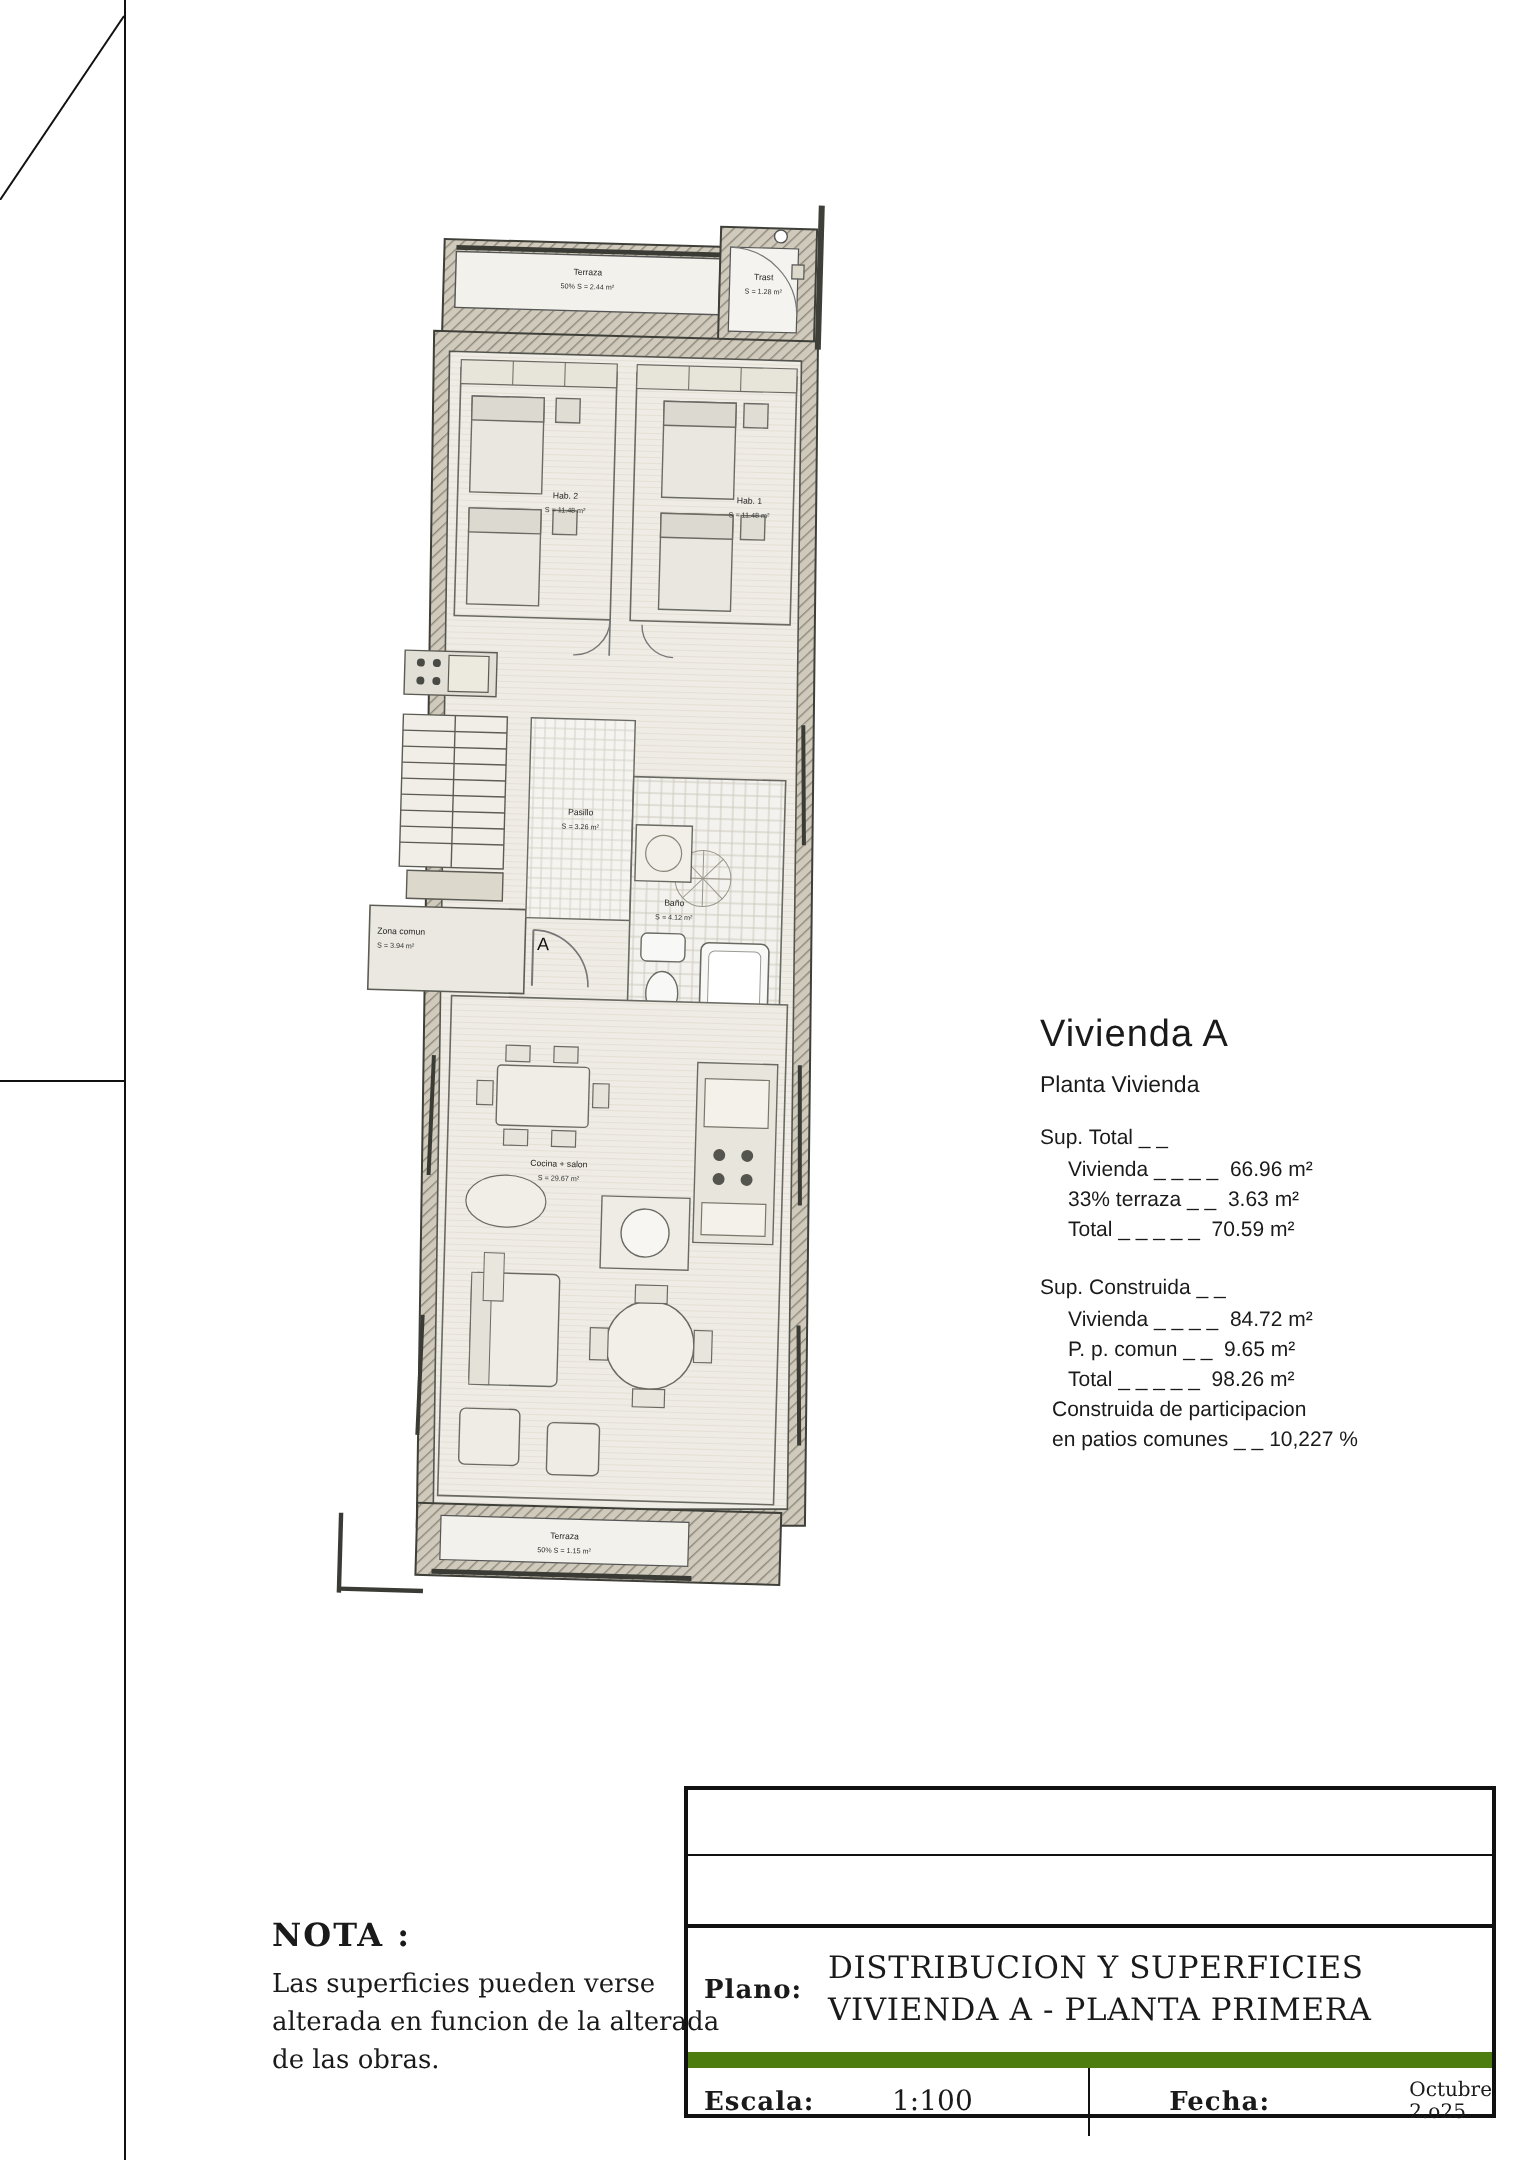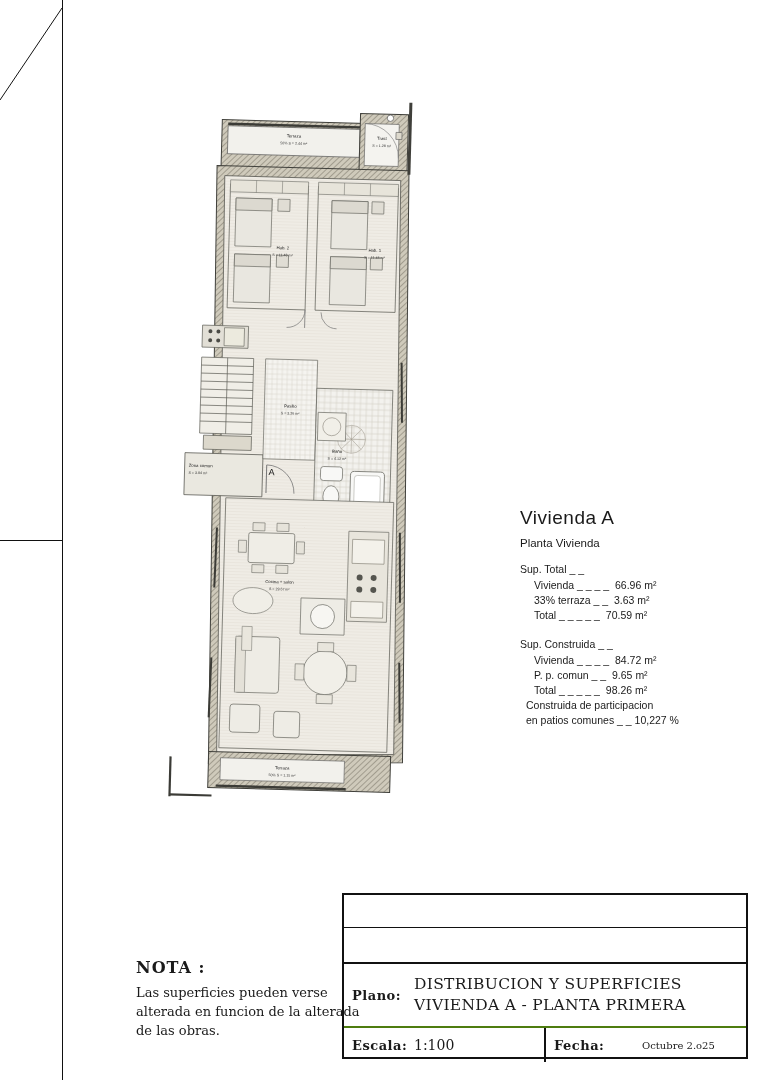--- a/index.html
+++ b/index.html
@@ -34,22 +34,22 @@
 
   
   .nota{position:absolute;left:88px;top:958px;width:235px;margin-left:48px;}
   .nota .nota-title{font-family:"DejaVu Serif", serif;font-weight:bold;font-size:16px;letter-spacing:1px;margin-bottom:6px;}
   .nota .nota-body{font-family:"DejaVu Serif", serif;font-size:13px;line-height:19px;}
 
   
   .cart{position:absolute;left:342px;top:893px;width:406px;height:166px;border:2px solid #111;box-sizing:border-box;}
   .cart .r1{height:32px;border-bottom:1.5px solid #111;}
   .cart .r2{height:34px;border-bottom:2px solid #111;}
-  .cart .r3{height:62px;border-bottom:2px solid #4d7c0f;display:flex;align-items:center;}
-  .cart .r4{height:34px;display:flex;align-items:center;}
+  .cart .r3{height:62px;border-bottom:8px solid #4d7c0f;display:flex;align-items:center;}
+  .cart .r4{height:34px;display:flex;align-items:center;gap:32px;}
   .cart .lbl{font-family:"DejaVu Serif", serif;font-weight:bold;font-size:13px;padding-left:8px;letter-spacing:.5px;}
   .cart .plano-lbl{width:62px;flex:0 0 62px;}
   .cart .plano-val{font-family:"DejaVu Serif", serif;font-size:15.5px;line-height:21px;letter-spacing:.3px;}
   .cart .esc-lbl{width:62px;flex:0 0 62px;}
   .cart .esc-val{font-family:"DejaVu Serif", serif;font-size:14px;width:130px;}
   .cart .sep{width:2px;background:#111;height:100%;}
   .cart .fec-lbl{flex:0 0 60px;padding-left:8px;}
   .cart .fec-val{font-family:"DejaVu Serif", serif;font-size:10px;padding-left:28px;}
 
   

